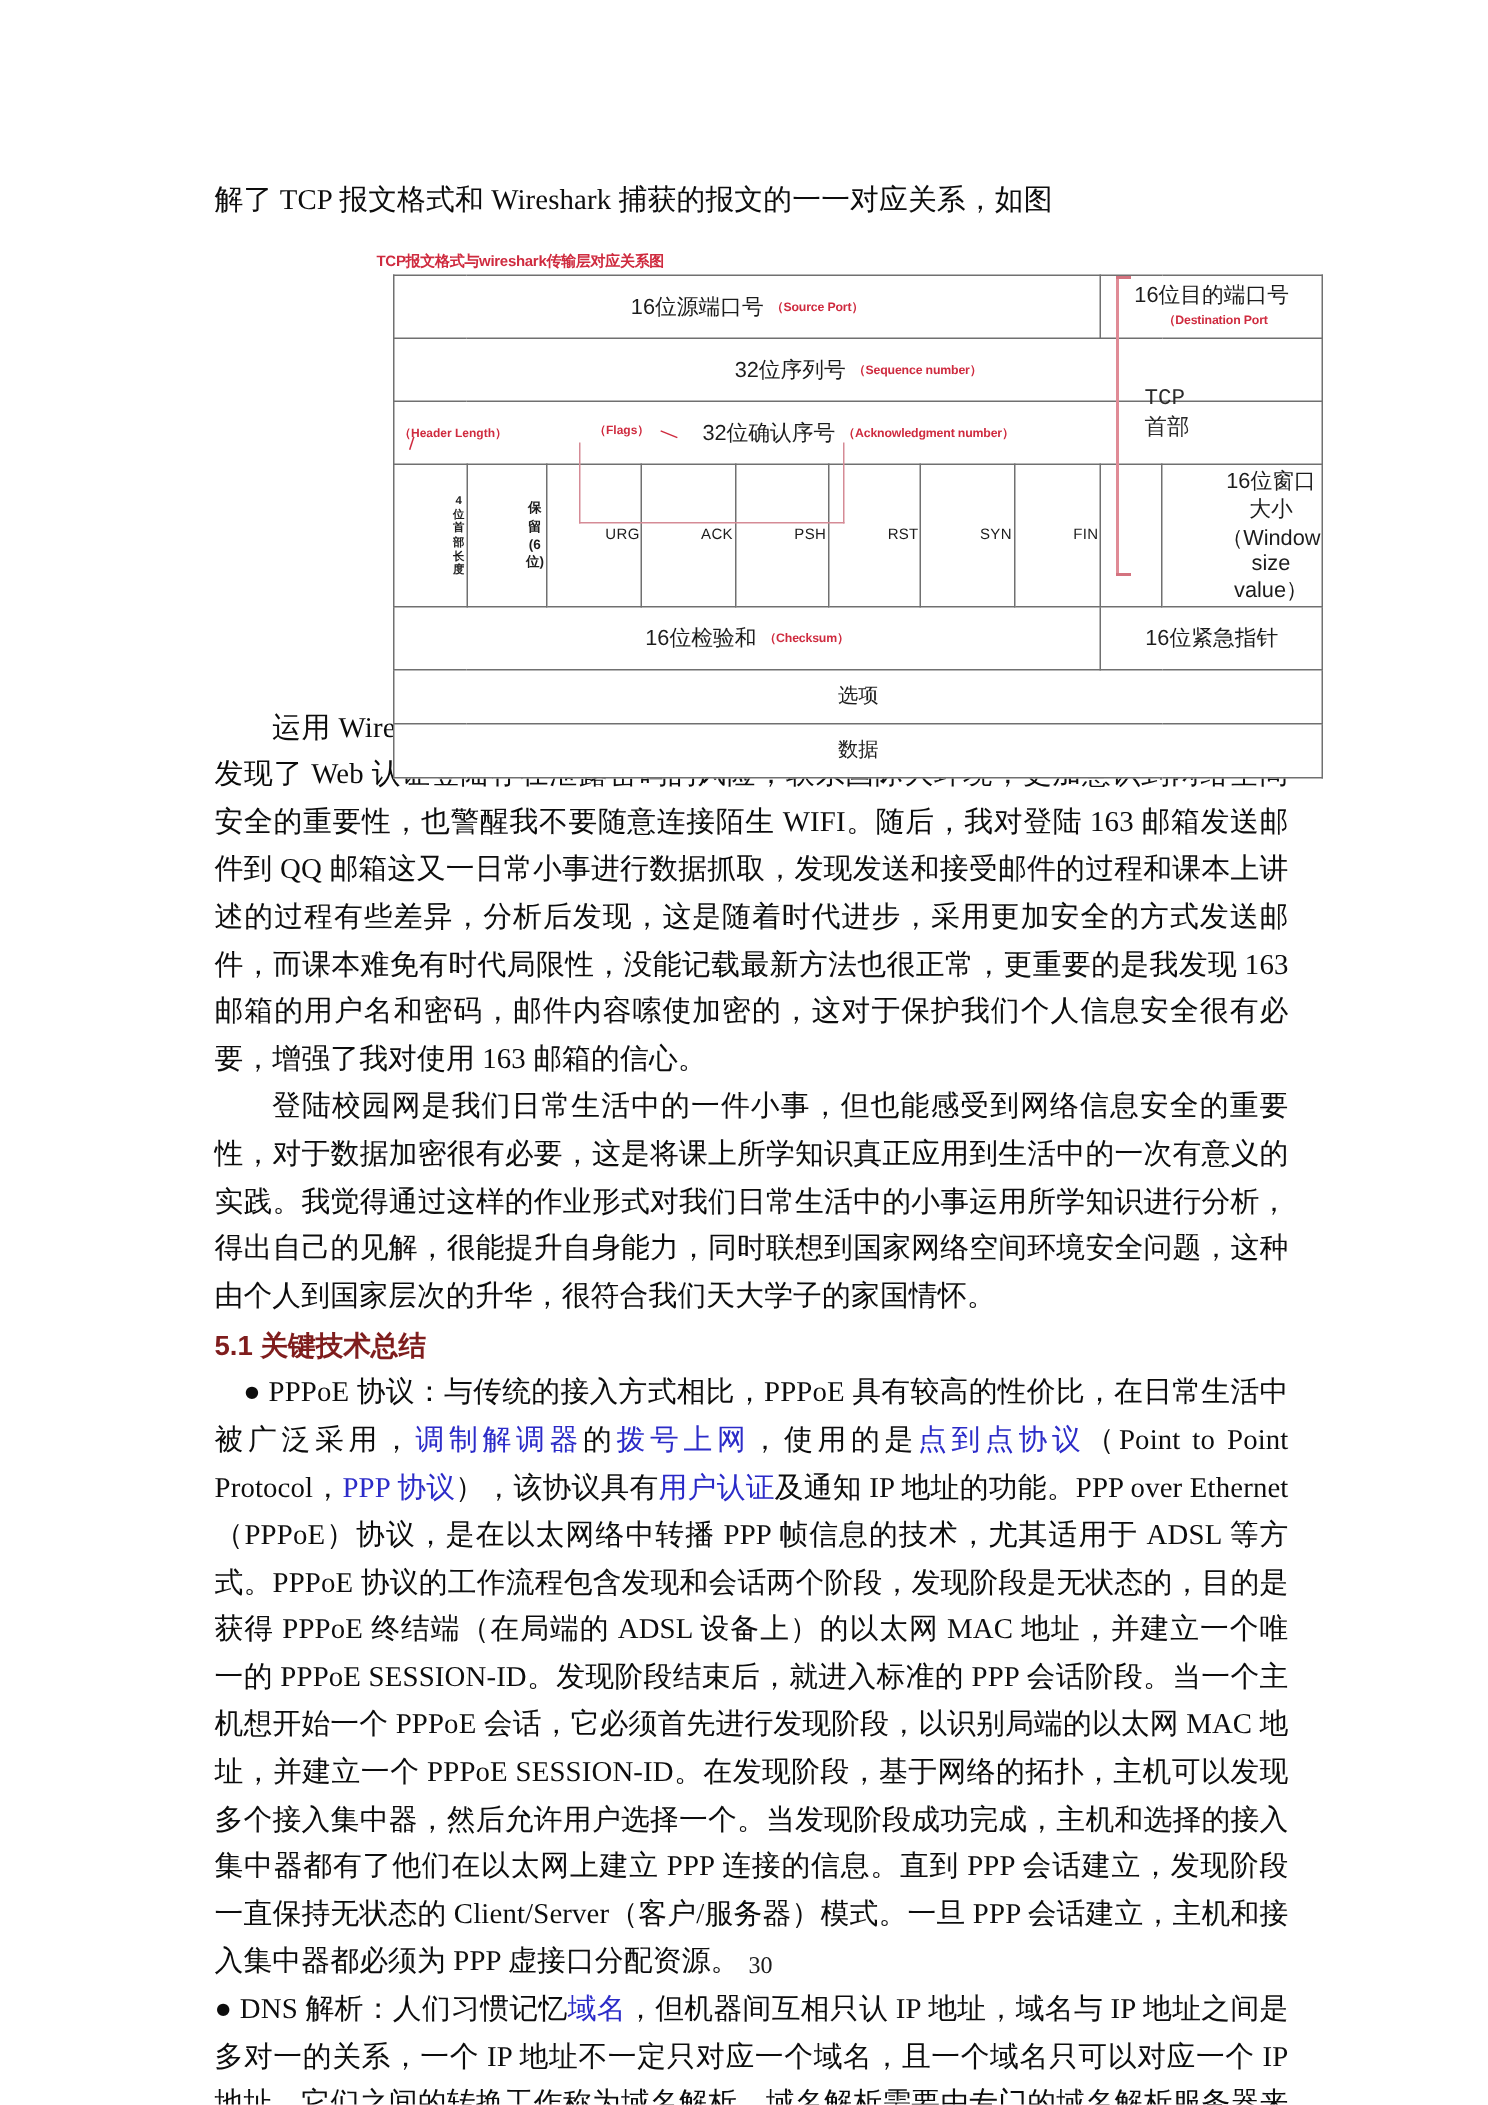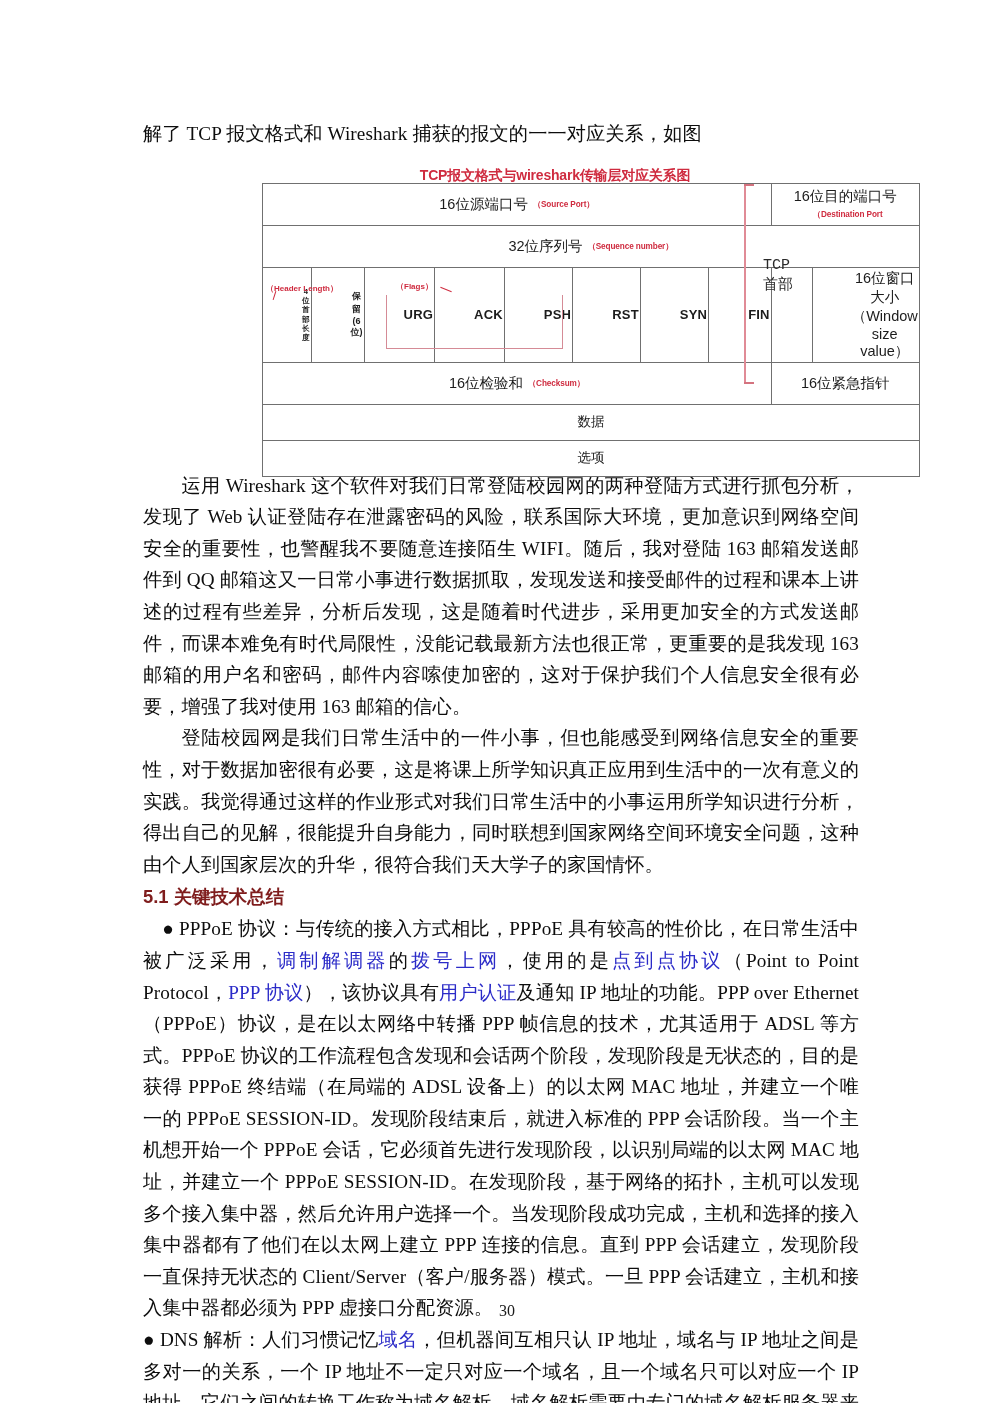--- a/index.html
+++ b/index.html
@@ -44,25 +44,25 @@
   
   .figure {
     position: relative;
     margin: 17px 0 13px 0;
     height: 290px;
   }
   .fig-title {
     position: absolute;
     left: 0; right: 0;
     top: 0;
-    text-align: center;
+    text-align: left;
     color: #cf2b3f;
     font-family: "Liberation Sans", "DejaVu Sans", sans-serif;
     font-weight: bold;
-    font-size: 14px;
+    font-size: 10px;
     letter-spacing: -0.2px;
     padding-left: 108px;
   }
   .tcp-table {
     position: absolute;
     left: 119px;
     top: 16px;
     width: 475px;
     border: 1.4px solid #5a5a5a;
     border-collapse: collapse;
@@ -88,21 +88,21 @@
   .flag-row td { height: 50px; padding-left: 39px; }
   .hdrlen {
     font-size: 7.6px;
     line-height: 9.2px;
     width: 26px;
     padding: 1px 1px;
     text-align: left;
     font-weight: 600;
   }
   .reserved { font-size: 9px; width: 68px; font-weight: 600; }
-  .flag { font-size: 13px; width: 31px; font-weight: 700; letter-spacing: 0.2px; }
+  .flag { font-size: 10px; width: 31px; font-weight: 400; letter-spacing: 0.2px; }
   .flag-pad { width: 14px; border-right: 1px solid #707070 !important; }
   .winsize { font-size: 14.5px; }
 
   
   .anno {
     position: absolute;
     color: #cf2b3f;
     font-family: "Liberation Sans", "DejaVu Sans", sans-serif;
     font-weight: bold;
     font-size: 8px;
@@ -184,20 +184,25 @@
         <td class="cell-main" colspan="8" style="width:50%">
           <span>16位源端口号</span><span class="en">（Source Port）</span>
         </td>
         <td class="cell-main" colspan="2" style="width:50%">
           <span>16位目的端口号</span><span class="en">（Destination Port</span>
         </td>
       </tr>
       <tr>
         <td class="cell-main" colspan="10">
           <span>32位序列号</span><span class="en">（Sequence number）</span>
+        </td>
+      </tr>
+      <tr>
+        <td class="cell-main" colspan="10">
+          <span>32位确认序号</span><span class="en">（Acknowledgment number）</span>
         </td>
       </tr>
       <tr class="flag-row">
         <td class="hdrlen">4位首部长度</td>
         <td class="reserved">保留 (6位)</td>
         <td class="flag">URG</td>
         <td class="flag">ACK</td>
         <td class="flag">PSH</td>
         <td class="flag">RST</td>
         <td class="flag">SYN</td>
@@ -207,24 +212,24 @@
           <span>16位窗口大小</span><span class="en">（Window size value）</span>
         </td>
       </tr>
       <tr>
         <td class="cell-main" colspan="8">
           <span>16位检验和</span><span class="en">（Checksum）</span>
         </td>
         <td class="cell-main" colspan="2">16位紧急指针</td>
       </tr>
       <tr class="row-opt">
+        <td colspan="10">选项</td>
+      </tr>
+      <tr class="row-opt">
         <td colspan="10">数据</td>
-      </tr>
-      <tr class="row-opt">
-        <td colspan="10">选项</td>
       </tr>
     </tbody>
       </table>
 
     <div class="anno anno-hdr">（Header Length）</div>
     <div class="hdr-arrow"></div>
     <div class="anno anno-flags">（Flags）</div>
     <div class="flag-arrow"></div>
     <div class="flags-bracket"></div>
 

